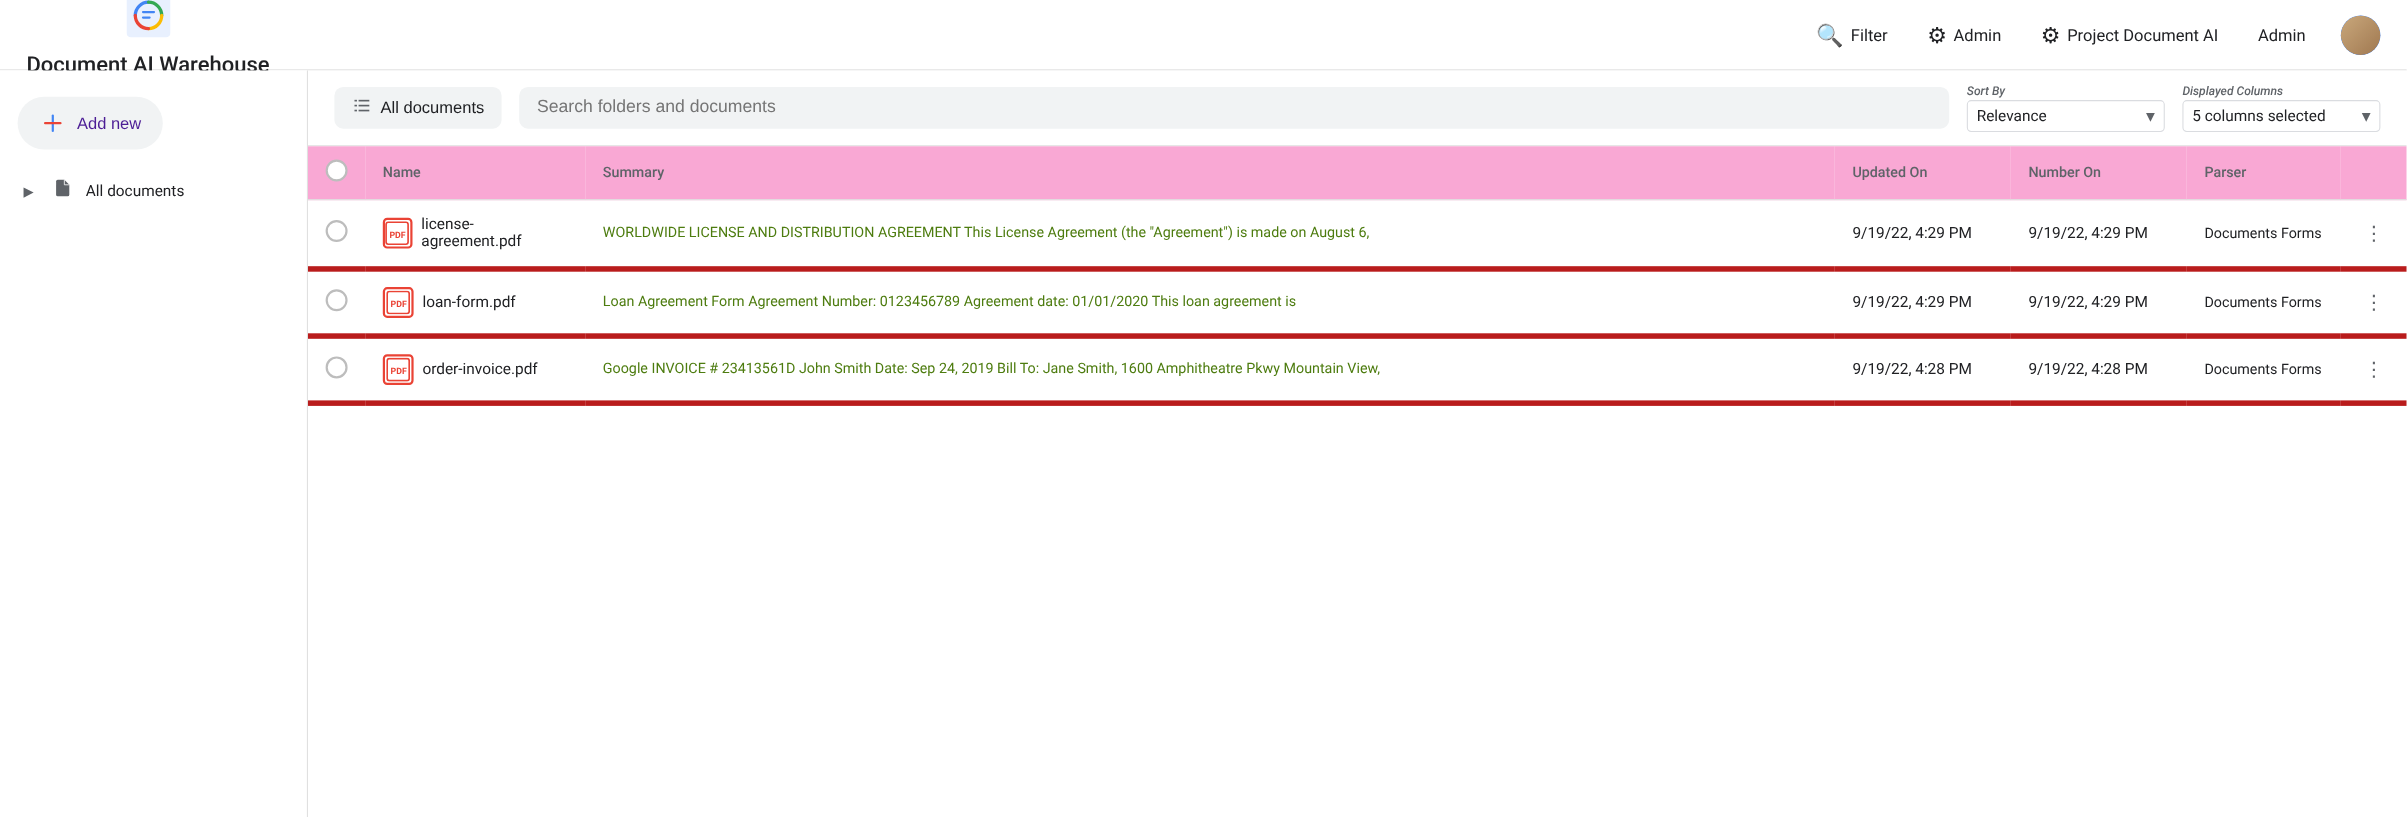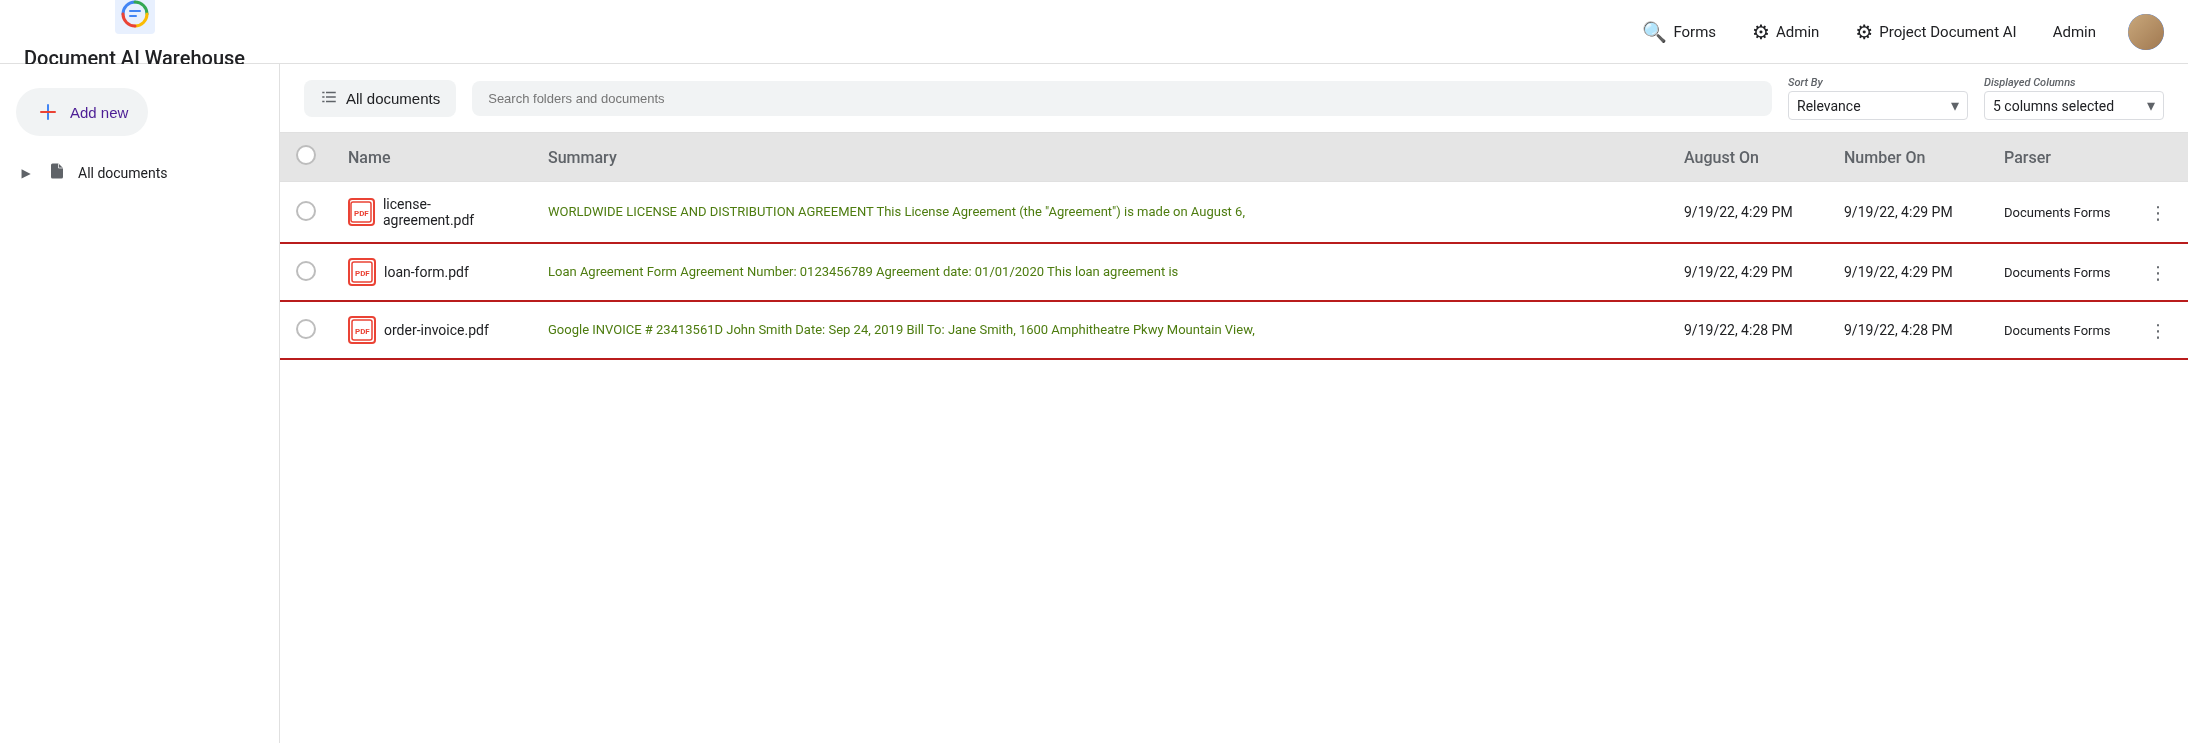--- a/index.html
+++ b/index.html
@@ -150,21 +150,21 @@
       background: #f1f3f4;
       border: none;
       white-space: nowrap;
     }
     .search-bar {
       flex: 1;
       padding: 10px 16px;
       border-radius: 8px;
       background: #f1f3f4;
       border: none;
-      font-size: 13px;
+      font-size: 16px;
       color: #5f6368;
       outline: none;
       cursor: text;
     }
     .sort-by-group {
       display: flex;
       flex-direction: column;
       gap: 2px;
       min-width: 180px;
     }
@@ -237,30 +237,30 @@
     }
 
     
     .doc-table {
       width: 100%;
       border-collapse: collapse;
     }
     .doc-table th {
       text-align: left;
       padding: 12px 16px;
-      font-size: 16px;
+      font-size: 13px;
       font-weight: 500;
       color: #5f6368;
       border-bottom: 1px solid #e0e0e0;
-      background: #e5e5e5;
+      background: #f9a8d4;
     }
     .doc-table td {
       padding: 14px 16px;
       font-size: 14px;
-      border-bottom: 2px solid #b91c1c;
+      border-bottom: 5px solid #b91c1c;
       vertical-align: middle;
     }
     .col-checkbox { width: 40px; }
     .col-name { width: 200px; }
     .col-summary { }
     .col-created { width: 160px; white-space: nowrap; }
     .col-updated { width: 160px; white-space: nowrap; }
     .col-parser { width: 140px; }
     .col-actions { width: 40px; }
 
@@ -334,21 +334,21 @@
       <path d="M32 20C32 26.6 26.6 32 20 32" stroke="#fbbc04" stroke-width="3" stroke-linecap="round"></path>
       <path d="M20 32C13.4 32 8 26.6 8 20" stroke="#ea4335" stroke-width="3" stroke-linecap="round"></path>
       <rect x="14" y="16" width="12" height="2" rx="1" fill="#4285f4"></rect>
       <rect x="14" y="21" width="8" height="2" rx="1" fill="#4285f4"></rect>
     </svg>
     <span class="nav-title">Document AI Warehouse</span>
   </div>
   <div class="nav-actions">
     <div class="nav-action-item">
       <span class="nav-icon">🔍</span>
-      <span>Forms</span>
+      <span>Filter</span>
     </div>
     <div class="nav-action-item">
       <span class="nav-icon">⚙</span>
       <span>Admin</span>
     </div>
     <div class="nav-action-item">
       <span class="nav-icon">⚙</span>
       <span>Project Document AI</span>
     </div>
     <div class="nav-action-item">
@@ -424,21 +424,21 @@
 
     <div>
       <table class="doc-table">
         <thead>
           <tr>
             <th class="col-checkbox">
               <span class="checkbox-circle" style="display:inline-block;"></span>
             </th>
             <th class="col-name">Name</th>
             <th class="col-summary">Summary</th>
-            <th class="col-created">August On</th>
+            <th class="col-created">Updated On</th>
             <th class="col-updated">Number On</th>
             <th class="col-parser">Parser</th>
             <th class="col-actions"></th>
           </tr>
         </thead>
         <tbody id="table-body">
         <tr>
       <td class="col-checkbox">
         <span class="checkbox-circle" style="display:inline-block;"></span>
       </td>

